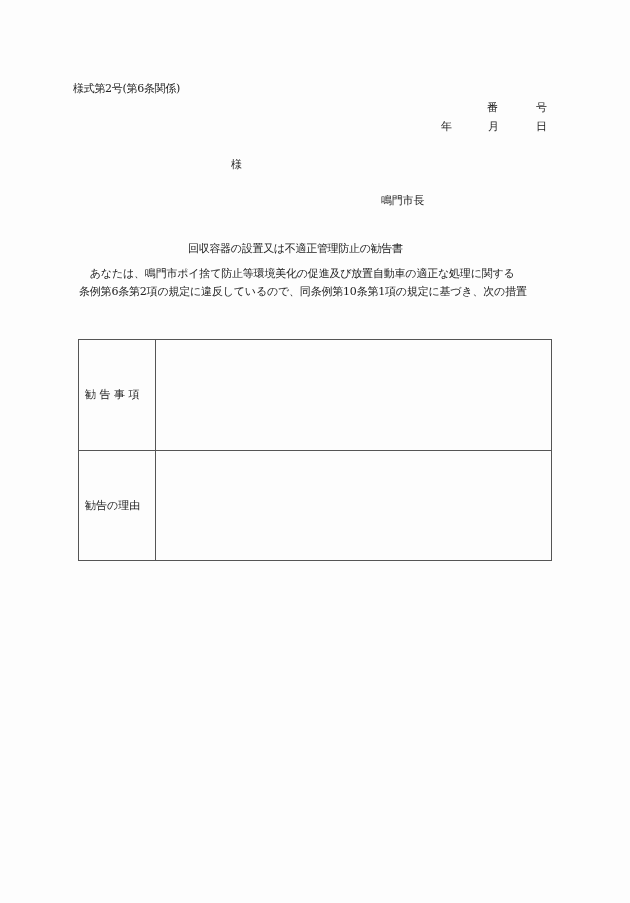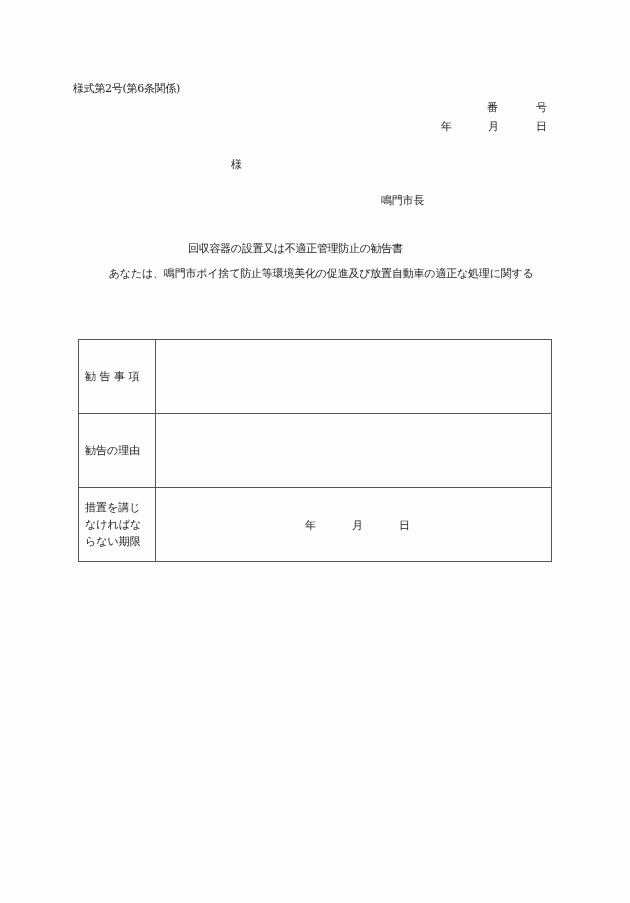--- a/index.html
+++ b/index.html
@@ -10,21 +10,21 @@
   }
   .abs { position:absolute; white-space:nowrap; }
   .form-id { left:73px; top:81px; font-size:11px; letter-spacing:-0.3px; }
   .num-row { top:100px; }
   .date-row { top:119px; }
   .addressee { left:231px; top:157px; }
   .issuer { left:381px; top:193px; letter-spacing:-0.2px; }
   .title { left:188px; top:231px; letter-spacing:-0.3px;margin-top:10px; }
   .body-text {
     position:absolute; left:79px; top:265px; width:480px;
-    font-size:11px; line-height:17.5px; letter-spacing:-0.2px; white-space:normal;margin-left:19px;
+    font-size:11px; line-height:17.5px; letter-spacing:-0.2px; white-space:normal;
   }
   .body-text .line { display:block; white-space:nowrap; }
   table.adv {
     position:absolute; left:78px; top:339px; width:474px; height:222px;
     border-collapse:collapse; table-layout:fixed;
   }
   table.adv td { border:1px solid #555; padding:0; vertical-align:middle; }
   table.adv tr { height:74px; }
   td.label { width:70px; font-size:11px; padding-left:6px !important; line-height:17px; }
   td.val { position:relative; }
@@ -42,39 +42,28 @@
   <div class="abs date-row" style="left:441px;">年</div>
   <div class="abs date-row" style="left:488px;">月</div>
   <div class="abs date-row" style="left:536px;">日</div>
 
   <div class="abs addressee">様</div>
   <div class="abs issuer">鳴門市長</div>
   <div class="abs title">回収容器の設置又は不適正管理防止の勧告書</div>
 
   <div class="body-text">
     <span class="line">　あなたは、鳴門市ポイ捨て防止等環境美化の促進及び放置自動車の適正な処理に関する</span>
+    <span class="line">条例第6条第2項の規定に違反しているので、同条例第10条第1項の規定に基づき、次の措置</span>
   </div>
 
   <table class="adv">
     <tbody>
         <tr>
       <td class="label"><span>勧 告 事 項</span></td>
       <td class="val"></td>
     </tr>
     <tr>
       <td class="label"><span>勧告の理由</span></td>
       <td class="val"></td>
     </tr>
-    <tr>
-      <td class="label">
-        <span style="display:block">措置を講じ</span>
-        <span style="display:block">なければな</span>
-        <span style="display:block">らない期限</span>
-      </td>
-      <td class="val">
-        <span class="deadline" style="left:149px;">年</span>
-        <span class="deadline" style="left:196px;">月</span>
-        <span class="deadline" style="left:243px;">日</span>
-      </td>
-    </tr>
   </tbody>
     </table>
 </div>
 
 </body></html>

